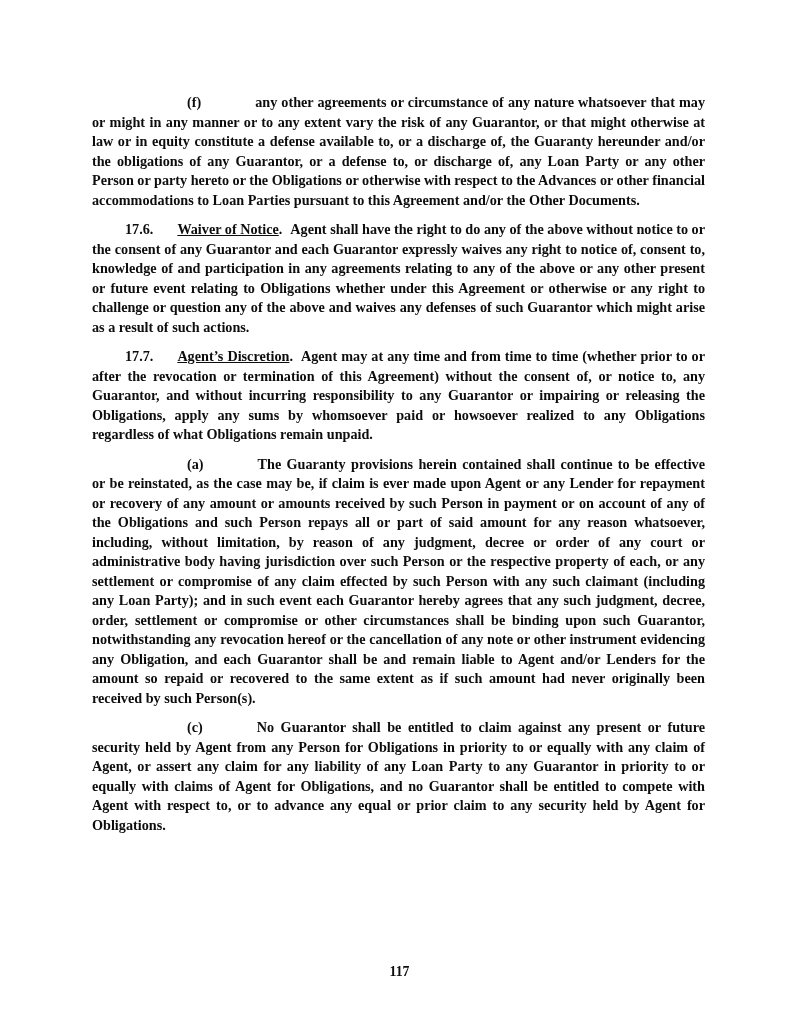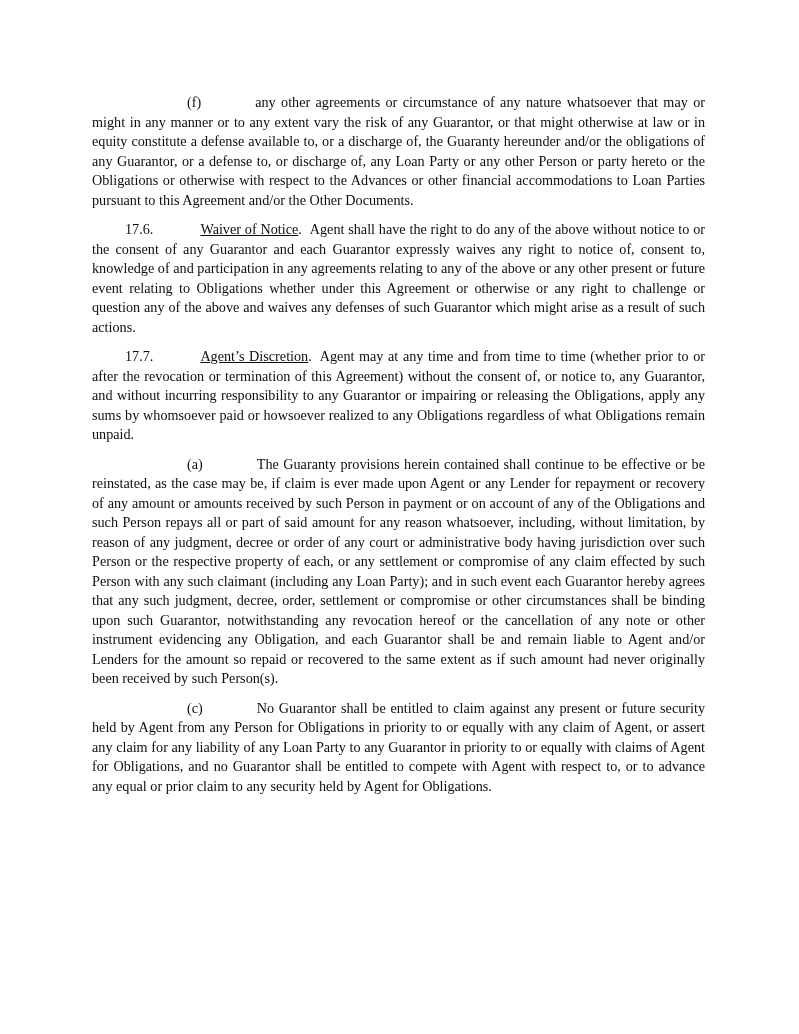--- a/index.html
+++ b/index.html
@@ -8,20 +8,21 @@
     background: #ffffff;
   }
   .page {
     position: relative;
     width: 799px;
     height: 1034px;
     background: #ffffff;
     overflow: hidden;
     font-family: "Liberation Serif", "DejaVu Serif", serif;
     color: #0d0d0d;
+    font-weight: bold;
   }
   .content {
     position: absolute;
     left: 92px;
     top: 93px;
     width: 613px;
   }
   .para {
     margin: 0 0 10px 0;
     font-size: 14.2px;
@@ -31,21 +32,21 @@
   }
   .para.lettered { text-indent: 95px; }
   .para.section  { text-indent: 33px; }
   .tab {
     display: inline-block;
     height: 1px;
   }
   .tab-after-letter  { width: 54px; }
   .tab-after-secnum  { width: 24px; }
   .tab-dblspace      { width: 8px;  }
-  .u { text-decoration: underline; margin-left: 23px; }
+  .u { text-decoration: underline; }
   .footer {
     position: absolute;
     top: 963px;
     left: 0;
     width: 100%;
     text-align: center;
     font-size: 13.8px;
     line-height: 18px;
   }
 </style>
@@ -62,13 +63,16 @@
     <p class="para section"><span>17.7.</span><span class="tab tab-after-secnum"></span><span class="u">Agent’s Discretion</span><span>.</span><span class="tab tab-dblspace"></span><span>Agent may at any time and from time to time (whether prior to or after the revocation or termination of this Agreement) without the consent of, or notice to, any Guarantor, and without incurring responsibility to any Guarantor or impairing or releasing the Obligations, apply any sums by whomsoever paid or howsoever realized to any Obligations regardless of what Obligations remain unpaid.</span></p>
 
 
     <p class="para lettered"><span>(a)</span><span class="tab tab-after-letter"></span><span>The Guaranty provisions herein contained shall continue to be effective or be reinstated, as the case may be, if claim is ever made upon Agent or any Lender for repayment or recovery of any amount or amounts received by such Person in payment or on account of any of the Obligations and such Person repays all or part of said amount for any reason whatsoever, including, without limitation, by reason of any judgment, decree or order of any court or administrative body having jurisdiction over such Person or the respective property of each, or any settlement or compromise of any claim effected by such Person with any such claimant (including any Loan Party); and in such event each Guarantor hereby agrees that any such judgment, decree, order, settlement or compromise or other circumstances shall be binding upon such Guarantor, notwithstanding any revocation hereof or the cancellation of any note or other instrument evidencing any Obligation, and each Guarantor shall be and remain liable to Agent and/or Lenders for the amount so repaid or recovered to the same extent as if such amount had never originally been received by such Person(s).</span></p>
 
 
     <p class="para lettered"><span>(c)</span><span class="tab tab-after-letter"></span><span>No Guarantor shall be entitled to claim against any present or future security held by Agent from any Person for Obligations in priority to or equally with any claim of Agent, or assert any claim for any liability of any Loan Party to any Guarantor in priority to or equally with claims of Agent for Obligations, and no Guarantor shall be entitled to compete with Agent with respect to, or to advance any equal or prior claim to any security held by Agent for Obligations.</span></p>
 
   </div>
 
+  <div class="footer">
+    <span>117</span>
+  </div>
 </div>
 
 </body></html>

